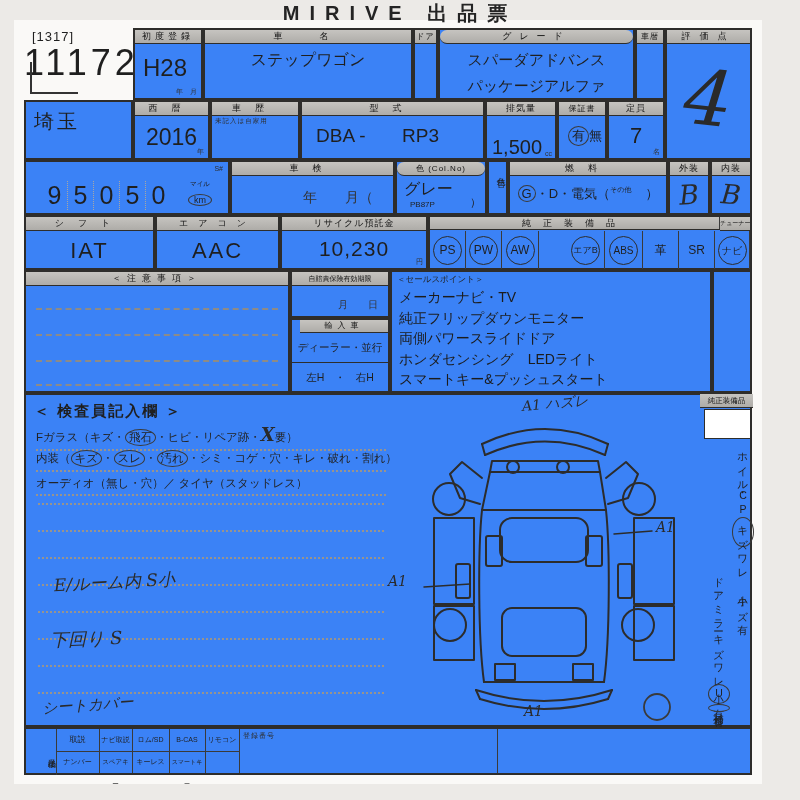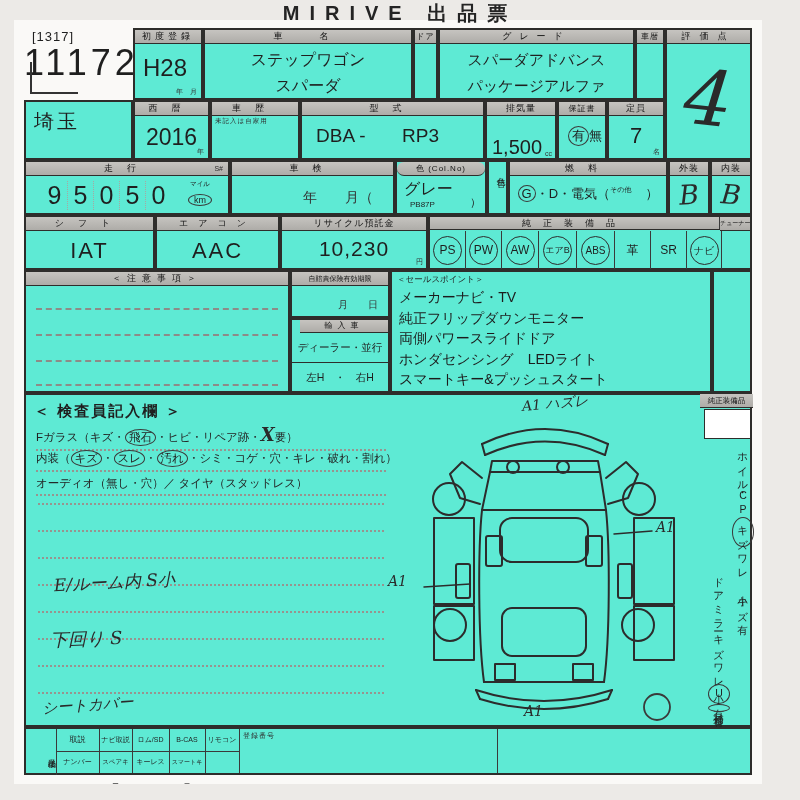--- a/index.html
+++ b/index.html
@@ -7,21 +7,21 @@
     width:800px;height:800px;position:relative;overflow:hidden;
     background:#eceae7;
     font-family:"Liberation Sans",sans-serif;
     color:#1f1f1f;
   }
   .paper{position:absolute;left:14px;top:20px;width:748px;height:764px;background:#faf9f7;}
   .title{
     position:absolute;left:200px;top:0px;width:400px;height:24px;
     text-align:center;font-size:20px;font-weight:bold;letter-spacing:10px;color:#242424;
   }
-  .box{position:absolute;border:2px solid #2e2d2b;background:#5eead4;box-sizing:border-box;}
+  .box{position:absolute;border:2px solid #2e2d2b;background:#3b82f6;box-sizing:border-box;}
   .nob{position:absolute;box-sizing:border-box;}
   .hd{
     height:13px;line-height:13px;font-size:9px;text-align:center;
     background:linear-gradient(#c6c4c0,#aeaca8);
     border-bottom:1.5px solid #2e2d2b;color:#141414;
     letter-spacing:4px;overflow:hidden;white-space:nowrap;
   }
   .hd-wide{letter-spacing:14px;}
   .hd-tight{letter-spacing:1px;}
   .cell-rel{position:relative;width:100%;height:calc(100% - 13px);}
@@ -65,30 +65,29 @@
   <div class="cell-rel">
     <div style="position:absolute;left:8px;top:10px;font-size:24px;">H28</div>
     <div class="unit" style="right:4px;bottom:2px;">年　月</div>
   </div>
 </div>
 
 <div class="box" style="left:203px;top:28px;width:210px;height:72px;">
   <div class="hd hd-wide">車　名</div>
   <div style="text-align:center;font-size:16px;line-height:26px;padding-top:3px;">
     <div>ステップワゴン</div>
-    <div>スパーダ</div>
   </div>
 </div>
 
 <div class="box" style="left:413px;top:28px;width:25px;height:72px;">
   <div class="hd hd-tight" style="font-size:8px;">ドア</div>
 </div>
 
 <div class="box" style="left:438px;top:28px;width:197px;height:72px;">
-  <div class="hd" style="letter-spacing:8px;">グレード</div>
+  <div class="hd" style="letter-spacing:8px;border-radius:7px;">グレード</div>
   <div style="text-align:center;font-size:15px;line-height:26px;padding-top:3px;">
     <div>スパーダアドバンス</div>
     <div>パッケージアルファ</div>
   </div>
 </div>
 
 <div class="box" style="left:635px;top:28px;width:30px;height:72px;">
   <div class="hd hd-tight" style="font-size:8px;">車暦</div>
 </div>
 
@@ -139,21 +138,20 @@
 
 <div class="box" style="left:607px;top:100px;width:58px;height:60px;">
   <div class="hd hd-tight">定員</div>
   <div class="cell-rel">
     <div style="position:absolute;left:0;right:0;top:7px;text-align:center;font-size:22px;">7</div>
     <div class="unit" style="right:3px;bottom:2px;">名</div>
   </div>
 </div>
 
 <div class="box" style="left:24px;top:160px;width:206px;height:55px;">
-  <div class="hd hd-wide" style="position:relative;">走行</div>
   <div class="mini-label" style="right:5px;top:3px;letter-spacing:0;">S#</div>
   <div style="position:absolute;left:16px;top:19px;">
     <span class="digit">9</span><span class="digit">5</span><span class="digit">0</span><span class="digit">5</span><span class="digit">0</span>
   </div>
   <div style="position:absolute;left:152px;top:18px;text-align:center;width:44px;">
     <div style="font-size:6.5px;">マイル</div>
     <span class="hand-circle" style="font-size:9px;padding:0 5px;">km</span>
   </div>
 </div>
 
@@ -216,21 +214,21 @@
   <div style="clear:both;height:38px;">
     <div class="equip-cell" style="width:35px;">
         <span class="equip-circ">PS</span>
       </div>
     <div class="equip-cell" style="width:35px;">
         <span class="equip-circ">PW</span>
       </div>
     <div class="equip-cell" style="width:36px;">
         <span class="equip-circ">AW</span>
       </div>
-    <div class="equip-cell" style="width:37px;">
+    <div class="equip-cell" style="width:37px;margin-left:28px;">
         <span class="equip-circ" style="font-size:9px;">エアB</span>
       </div>
     <div class="equip-cell" style="width:37px;">
         <span class="equip-circ" style="font-size:10px;">ABS</span>
       </div>
     <div class="equip-cell" style="width:35px;">
         <span>革</span>
       </div>
     <div class="equip-cell" style="width:35px;">
         <span>SR</span>

